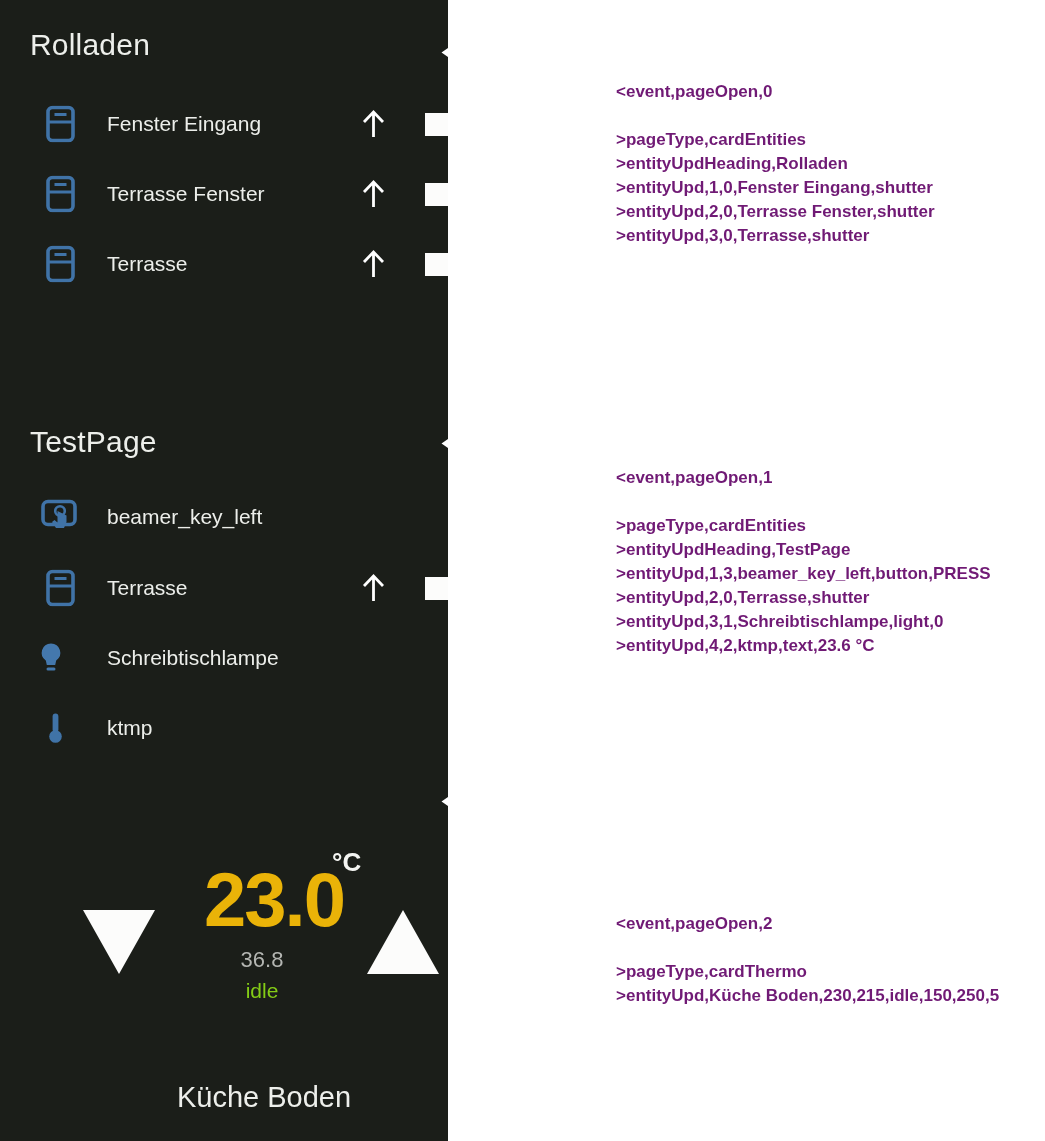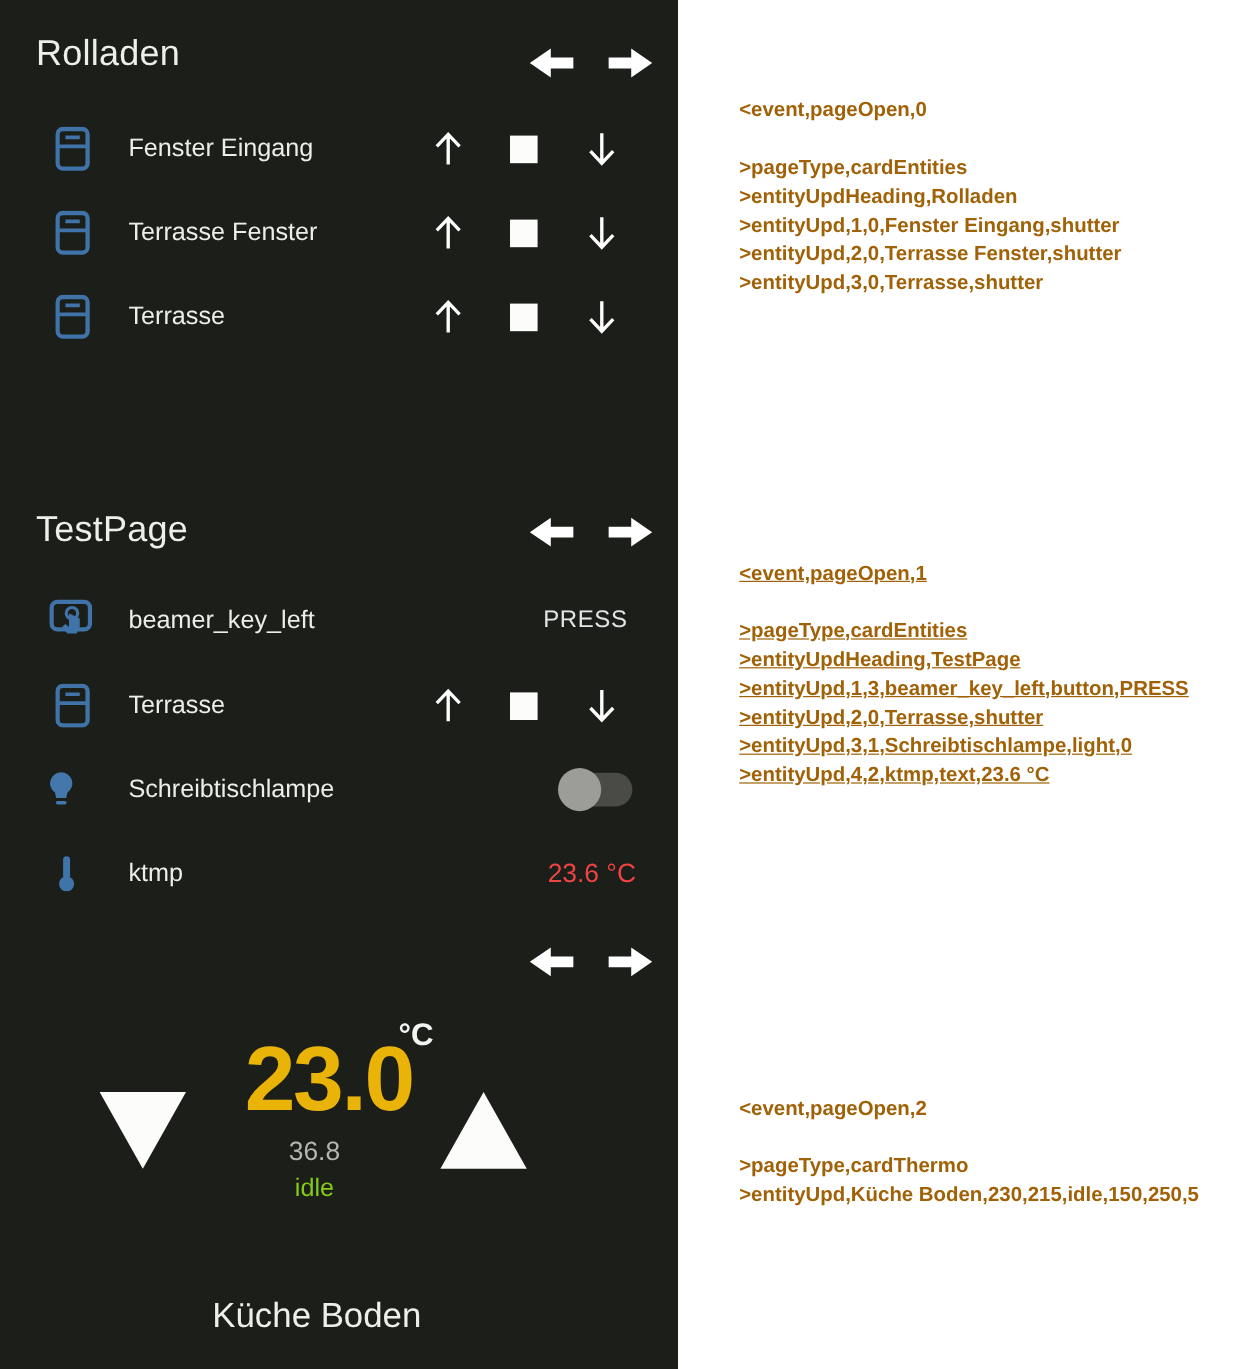--- a/index.html
+++ b/index.html
@@ -1,19 +1,19 @@
 <!DOCTYPE html>
 <html><head>
 <meta charset="utf-8">
 <style>
   html,body{margin:0;padding:0;background:#ffffff;}
   body{width:1045px;height:1141px;position:relative;font-family:"Liberation Sans",sans-serif;}
 
   
-  .screen{position:absolute;left:0;top:0;width:565px;height:1141px;background:#1b1e19;overflow:hidden;}
+  .screen{position:absolute;left:0;top:0;width:448px;height:1141px;background:#1b1e19;overflow:hidden;}
   .heading{position:absolute;left:30px;margin:0;color:#edefeb;font-size:30px;font-weight:400;line-height:1;letter-spacing:0.2px;}
   .nav-btn{position:absolute;width:37px;height:27px;background:none;border:none;padding:0;cursor:pointer;line-height:0;}
   .nav-left{left:441px;}
   .nav-right{left:507px;}
 
   .row{position:absolute;left:0;width:565px;height:42px;}
   .ent-icon{position:absolute;top:50%;transform:translateY(-50%);line-height:0;}
   .ent-label{position:absolute;left:95px;top:50%;transform:translateY(-50%);color:#eceeea;font-size:21px;white-space:nowrap;margin-left:12px;}
   .ctl{position:absolute;top:50%;transform:translate(-50%,-50%);background:none;border:none;padding:0;cursor:pointer;line-height:0;width:40px;height:40px;display:flex;align-items:center;justify-content:center;}
   .ctl-up{left:373px;} .ctl-stop{left:436px;} .ctl-down{left:501px;}
@@ -28,22 +28,22 @@
   
   .temp-big{position:absolute;left:188px;top:846px;margin:16px;color:#eab308;font-size:76px;font-weight:700;line-height:1;letter-spacing:-2px;}
   .temp-unit{position:absolute;left:332px;top:849px;color:#f4f5f2;font-size:26px;font-weight:700;line-height:1;}
   .tri-btn{position:absolute;top:909px;width:74px;height:67px;background:none;border:none;padding:0;cursor:pointer;line-height:0;}
   .tri-down{left:82px;} .tri-up{left:366px;}
   .setpoint{position:absolute;left:262px;top:947px;transform:translateX(-50%);color:#b4b6b2;font-size:22px;line-height:1.2;}
   .hvac-state{position:absolute;left:262px;top:978px;transform:translateX(-50%);color:#84cc16;font-size:21px;line-height:1.2;}
   .thermo-title{position:absolute;left:264px;top:1080px;transform:translateX(-50%);color:#edefeb;font-size:29px;white-space:nowrap;line-height:1.2;}
 
   
-  .log{position:absolute;left:616px;width:424px;color:#a16207;font-family:"Liberation Sans",sans-serif;font-weight:700;font-size:17px;line-height:24px;white-space:pre-line;}
-  .log-b0{top:80px;} .log-b1{top:466px;text-decoration:underline;} .log-b2{top:883px;margin-top:29px;}
+  .log{position:absolute;left:616px;width:424px;color:#701a75;font-family:"Liberation Sans",sans-serif;font-weight:700;font-size:17px;line-height:24px;white-space:pre-line;}
+  .log-b0{top:80px;} .log-b1{top:466px;} .log-b2{top:883px;margin-top:29px;}
 </style>
 </head>
 <body>
 
 <div class="screen">
 
   <section>
     <h1 class="heading" style="top:30px">Rolladen</h1>
     <button class="nav-btn nav-left" style="top:39px">
       <span><svg width="37" height="27" viewBox="0 0 37 27">

